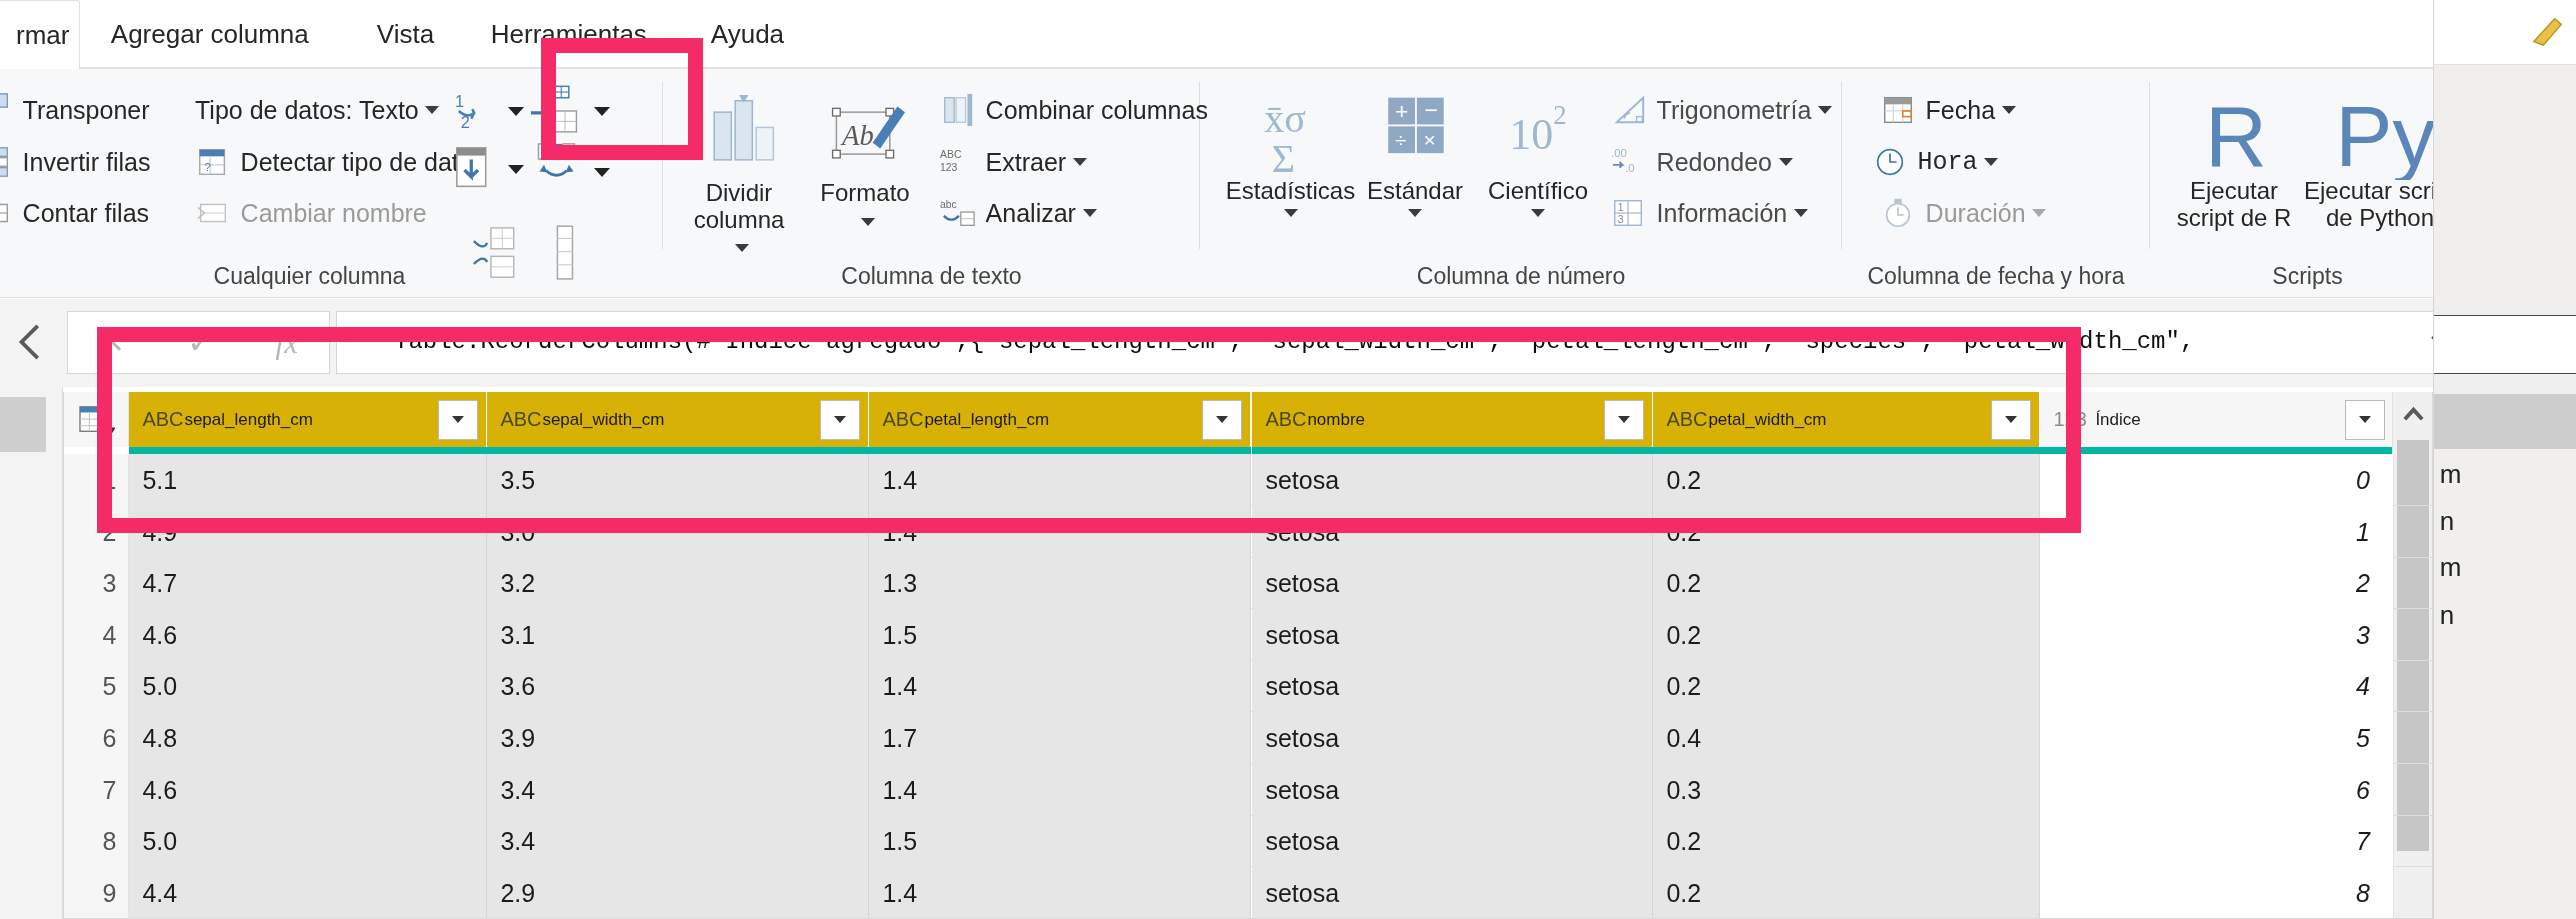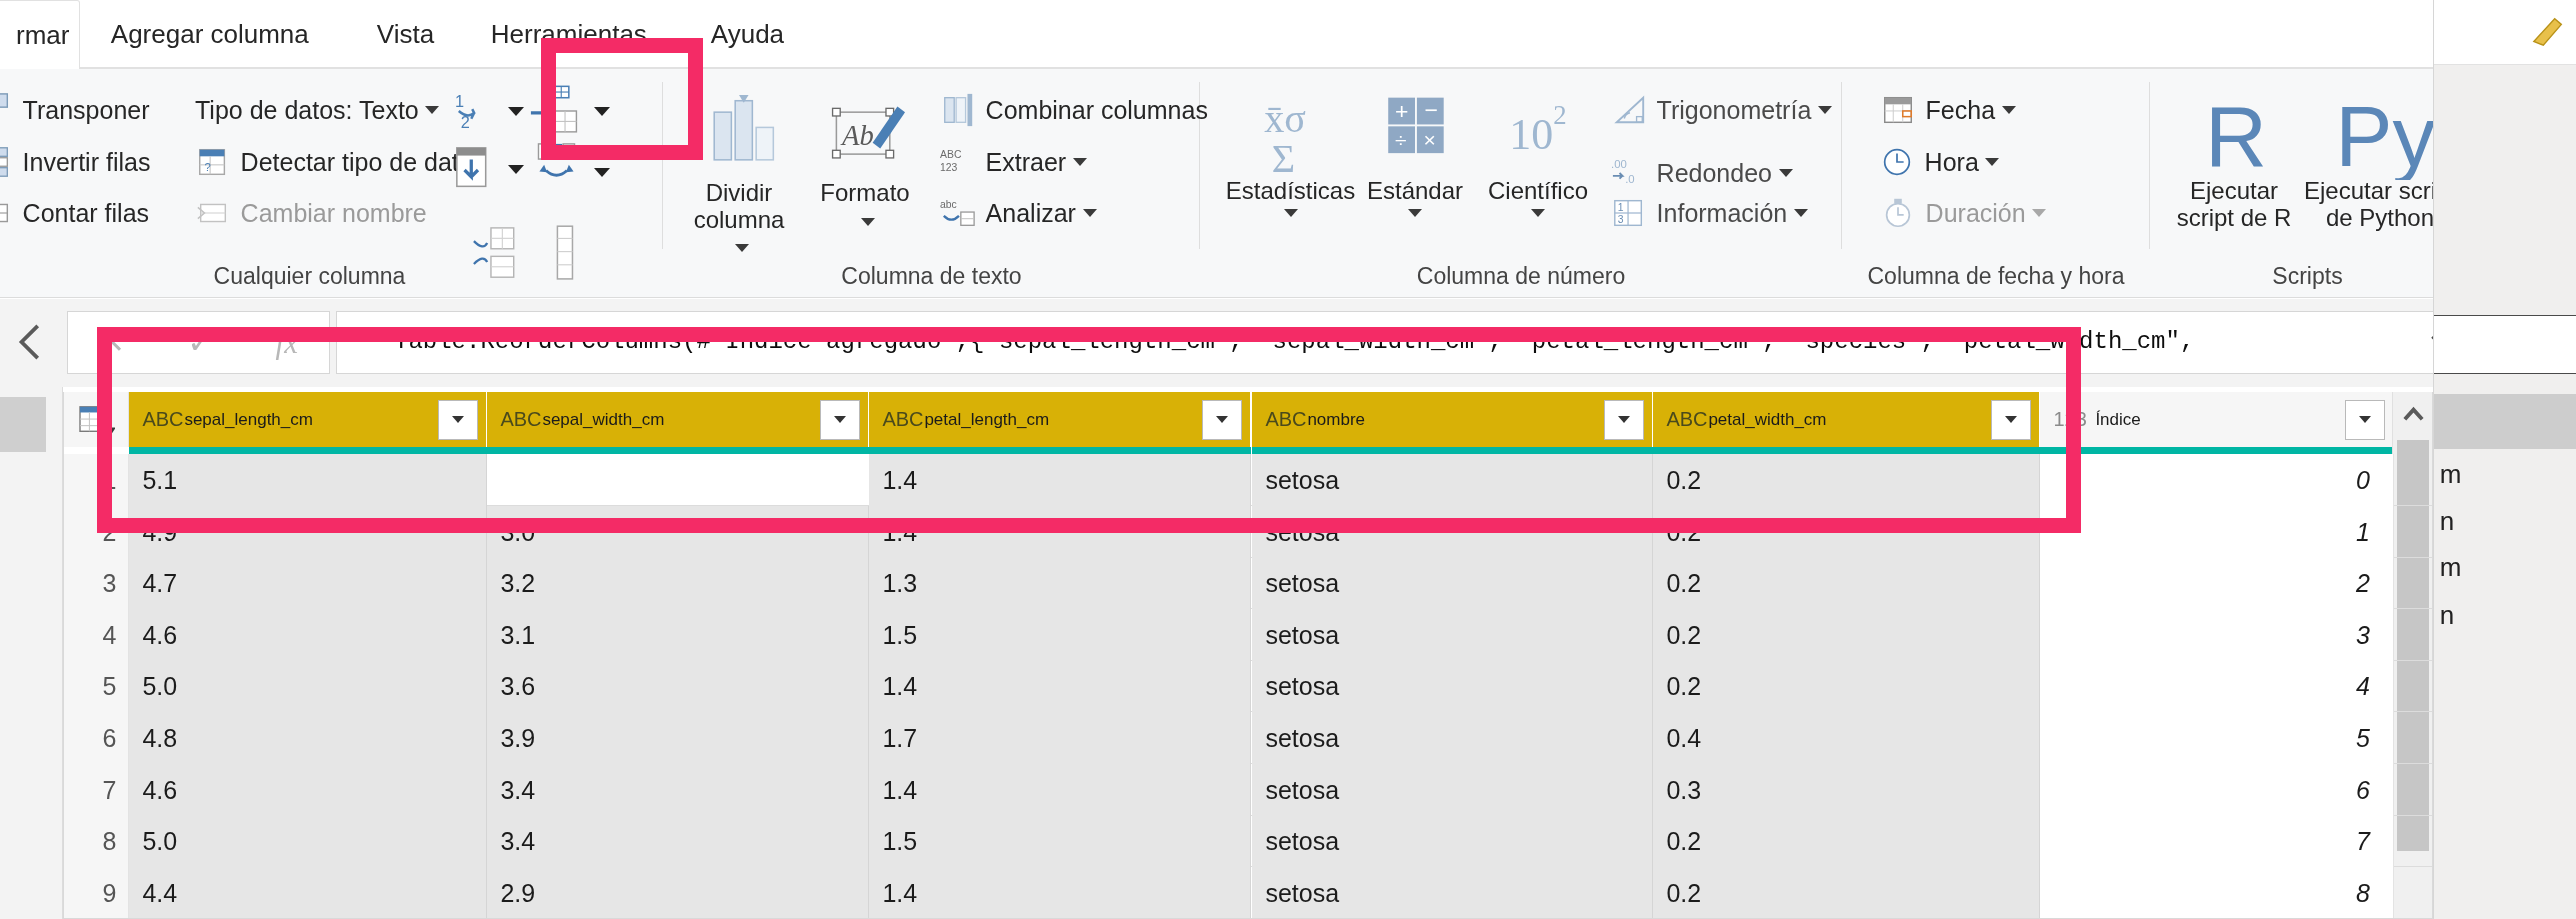--- a/index.html
+++ b/index.html
@@ -421,21 +421,21 @@
           <svg class="gridicon" viewBox="0 0 38 38">
             <path d="M34 6 L6 32 L34 32 z" fill="none" stroke="#9fb7d0" stroke-width="2"></path>
             <path d="M14 28 a8 8 0 0 1 6 -6" fill="none" stroke="#9fb7d0" stroke-width="1.6"></path>
             <rect x="27" y="26" width="6" height="6" fill="none" stroke="#9fb7d0" stroke-width="1.4"></rect>
           </svg>
         </span>
         <span style="color:#4a4a4a">Trigonometría</span>
         <span class="caret"></span>
       </div>
 
-      <div class="smallbtn dis" style="left:411px; top:80px;align-items:center;">
+      <div class="smallbtn dis" style="left:411px; top:69px;align-items:center;">
         <span class="ic">
           <svg class="gridicon" viewBox="0 0 38 38" style="font-size:26px">
             <text x="0" y="14" font-size="12" fill="#9fb7d0" font-family="Liberation Sans">.00</text>
             <path d="M2 22 h10 l-3 -3 M12 22 l-3 3" fill="none" stroke="#6a8db3" stroke-width="2"></path>
             <text x="15" y="30" font-size="12" fill="#9fb7d0" font-family="Liberation Sans">.0</text>
           </svg>
         </span>
         <span style="color:#4a4a4a">Redondeo</span>
         <span class="caret"></span>
       </div>
@@ -467,21 +467,21 @@
             <line x1="5" y1="20" x2="33" y2="20" stroke="#cfcfcf" stroke-width="1.1"></line>
             <line x1="14" y1="13" x2="14" y2="32" stroke="#cfcfcf" stroke-width="1.1"></line>
             <line x1="24" y1="13" x2="24" y2="32" stroke="#cfcfcf" stroke-width="1.1"></line>
             <rect x="24" y="20" width="9" height="6" fill="none" stroke="#e07b2a" stroke-width="1.6"></rect>
           </svg>
         </span>
         <span>Fecha</span>
         <span class="caret"></span>
       </div>
 
-      <div class="smallbtn" style="left:37px; top:69px;">
+      <div class="smallbtn" style="left:30px; top:69px;font-family:Liberation Mono, monospace;">
         <span class="ic">
           <svg class="gridicon" viewBox="0 0 38 38">
             <circle cx="19" cy="19" r="13" fill="#fff" stroke="#3f74ad" stroke-width="1.8"></circle>
             <path d="M19 10 v9 h7" fill="none" stroke="#3f74ad" stroke-width="1.8"></path>
           </svg>
         </span>
         <span>Hora</span>
         <span class="caret"></span>
       </div>
 
@@ -623,20 +623,21 @@
             </svg>
         </div>
         <div class="thumb"></div>
       </div>
     </div>
 
     <div id="rows-host">
         <div class="drow" style="top: 62px;">
           <div class="rn">1</div>
           <div class="dcell" style="left: 65px; width: 358px;">5.1</div>
+          <div class="dcell" style="left: 423px; width: 382px;">3.5</div>
           <div class="dcell" style="left: 805px; width: 382px;">1.4</div>
           <div class="dcell" style="left: 1188px; width: 401px;">setosa</div>
           <div class="dcell" style="left: 1589px; width: 387px;">0.2</div>
           <div class="dcell plain" style="left: 1976px; width: 354px;">0</div>
         </div>
         <div class="drow" style="top: 114px;">
           <div class="rn">2</div>
           <div class="dcell" style="left: 65px; width: 358px;">4.9</div>
           <div class="dcell" style="left: 423px; width: 382px;">3.0</div>
           <div class="dcell" style="left: 805px; width: 382px;">1.4</div>

